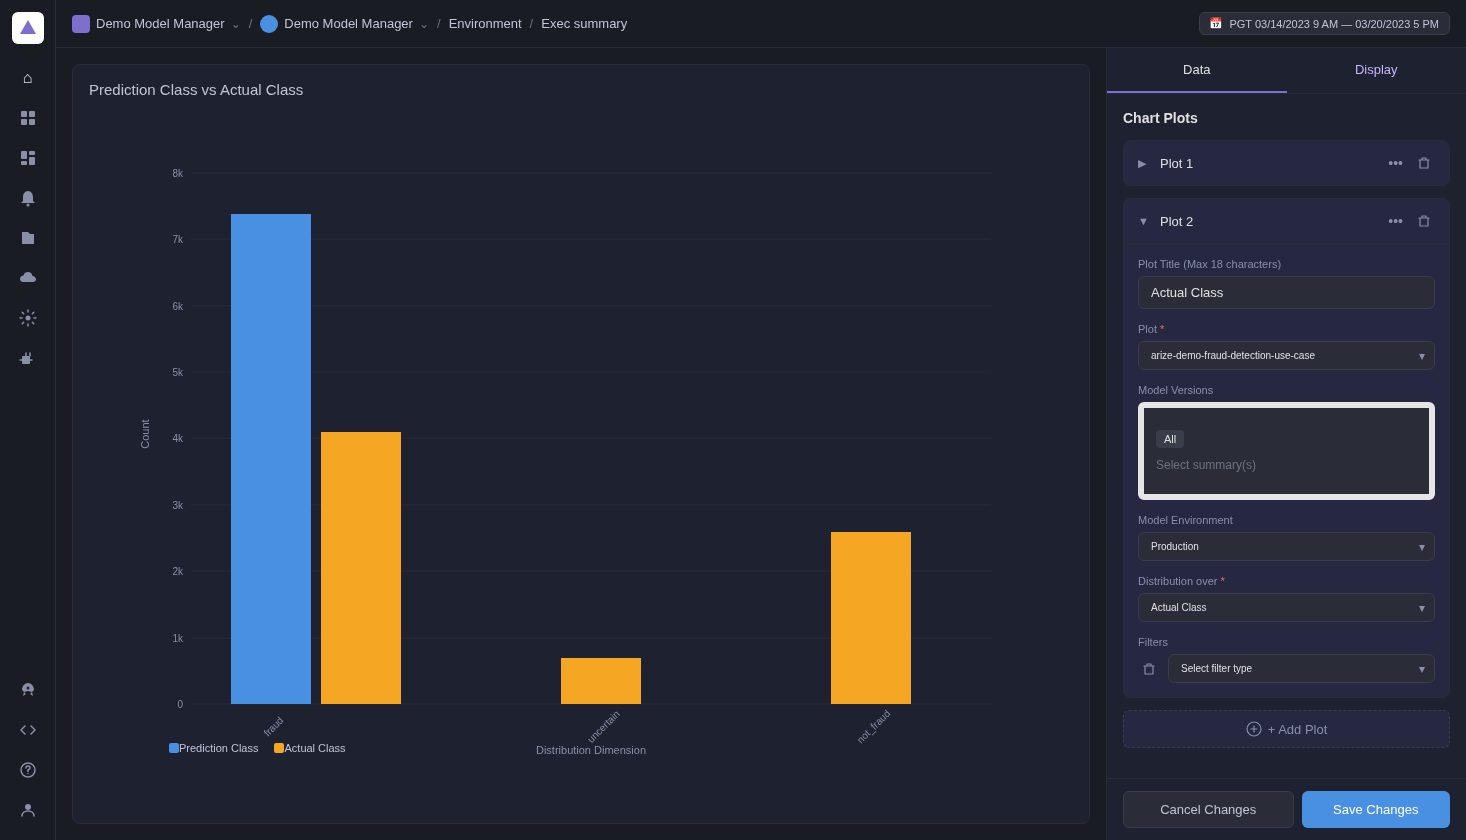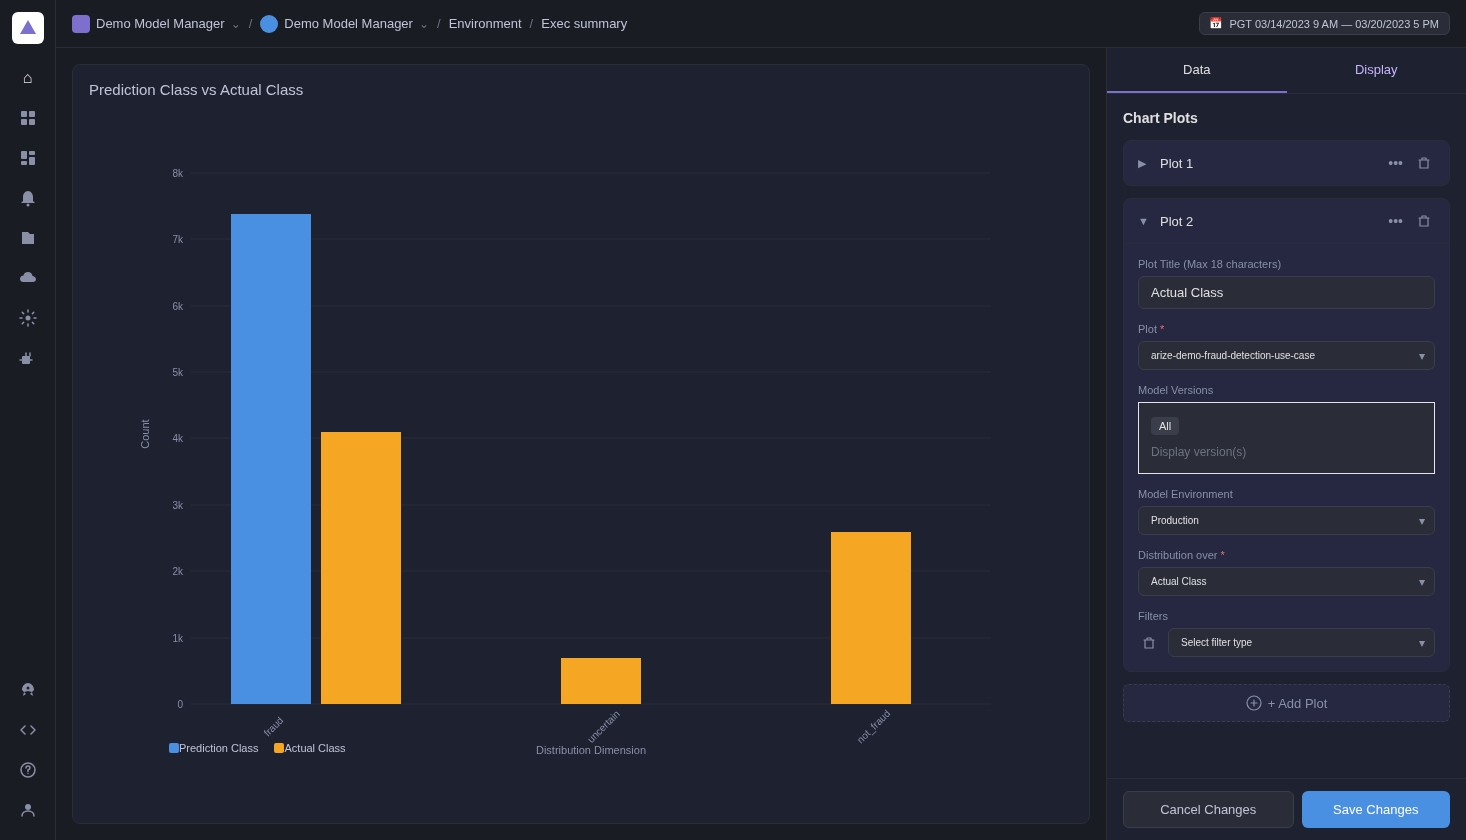--- a/index.html
+++ b/index.html
@@ -261,23 +261,23 @@
       top: 50%;
       transform: translateY(-50%);
       color: #8a8fa8;
       pointer-events: none;
       font-size: 12px;
     }
 
     
     .versions-box {
       background: #2a2d38;
-      border: 1px solid #e5e5e5;
-      border-radius: 0;
-      padding: 14px 12px;
+      border: 6px solid #e5e5e5;
+      border-radius: 6px;
+      padding: 22px 12px;
       min-height: 56px;
     }
     .versions-tag {
       background: #3a3d4a;
       border-radius: 4px;
       padding: 3px 8px;
       font-size: 11px;
       color: #e0e0e0;
       display: inline-flex;
       align-items: center;
@@ -614,21 +614,21 @@
                 </select>
               </div>
             </div>
 
             <div class="field-group">
               <div class="field-label">Model Versions</div>
               <div class="versions-box">
                 <div class="versions-tag">
                   <span>All</span>
                 </div>
-                <div class="versions-placeholder">Display version(s)</div>
+                <div class="versions-placeholder">Select summary(s)</div>
               </div>
             </div>
 
             <div class="field-group">
               <div class="field-label">Model Environment</div>
               <div class="select-wrapper">
                 <select class="field-select">
                   <option value="Production">Production</option>
                 </select>
               </div>

